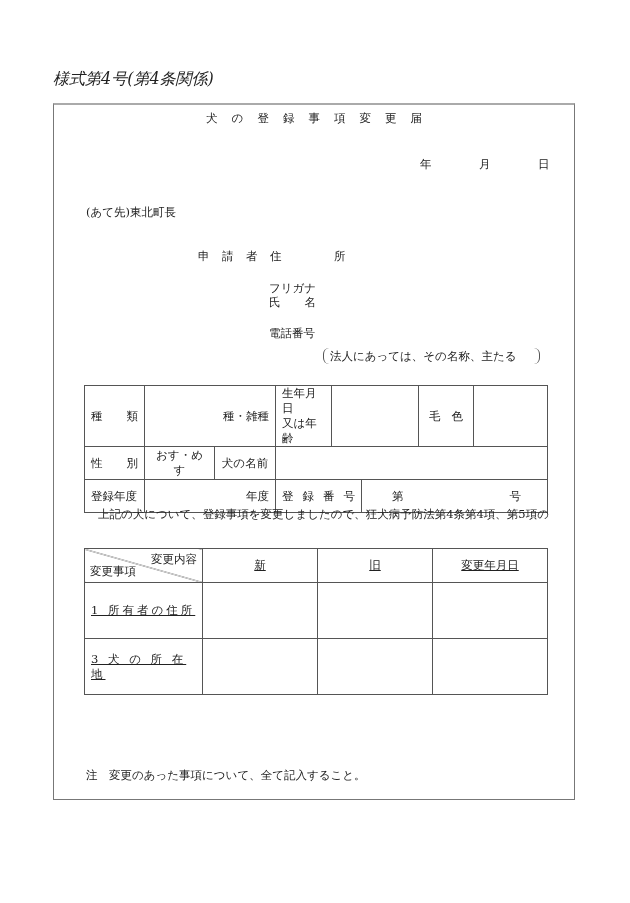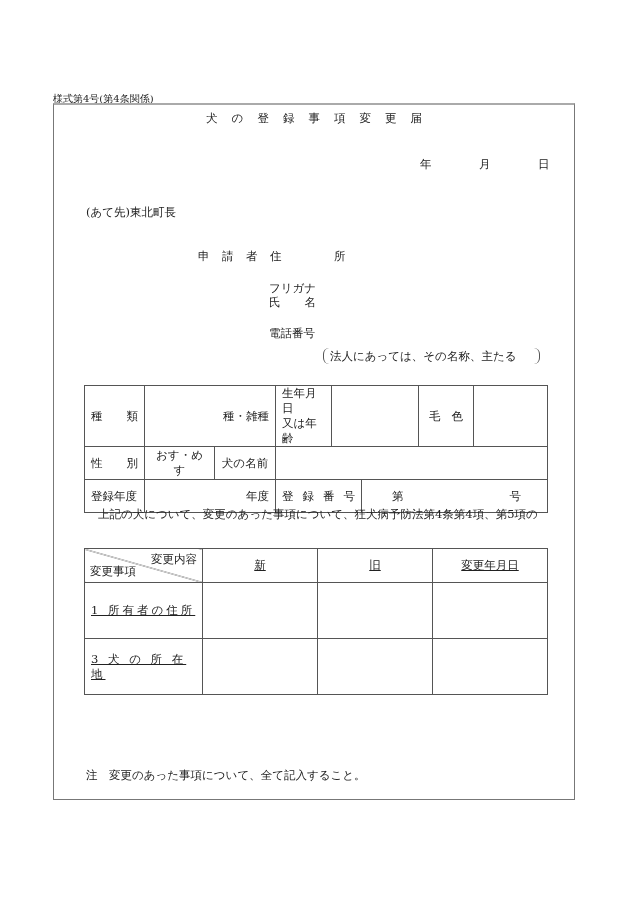--- a/index.html
+++ b/index.html
@@ -1,21 +1,21 @@
 <!DOCTYPE html>
 <html><head>
 <meta charset="utf-8">
 <style>
   html, body { margin:0; padding:0; }
   body {
     width:630px; height:903px; background:#ffffff; position:relative; overflow:hidden;
     font-family: "DejaVu Serif", "Liberation Serif", serif; color:#222; font-size:11.5px;
   }
   .abs { position:absolute; white-space:nowrap; }
-  #form-number { left:53px; top:92px; font-size:10px; }
+  #form-number { left:53px; top:69px; font-size:16px;font-style:italic; }
   #frame {
     position:absolute; left:53px; top:103px; width:522px; height:697px;
     border:1px solid #777; border-top:2px solid #aaa; box-sizing:border-box;
   }
   #title { left:53px; width:522px; top:111px; text-align:center; letter-spacing:0; }
   #title span { display:inline-block; margin:0 7px; }
   #date-row { top:157px; }
   #date-row span { position:absolute; }
   #addressee { left:86px; top:205px; }
   #applicant-label { left:198px; top:249px; }
@@ -139,21 +139,21 @@
           <div class="spread" style="padding:0 20px 0 24px">
             <span>第</span>
             <span>号</span>
           </div>
         </td>
   </tr>
 </tbody>
   </table>
 
 <div class="abs" id="statement">
-  <div class="indent">上記の犬について、変更のあった事項について、狂犬病予防法第4条第4項、第5項の</div>
+  <div class="indent">上記の犬について、登録事項を変更しましたので、狂犬病予防法第4条第4項、第5項の</div>
 </div>
 
 <table id="change-table">
   <colgroup>
       <col style="width:118px">
       <col style="width:115px">
       <col style="width:115px">
       <col style="width:115px">
     </colgroup>
   <tbody>

